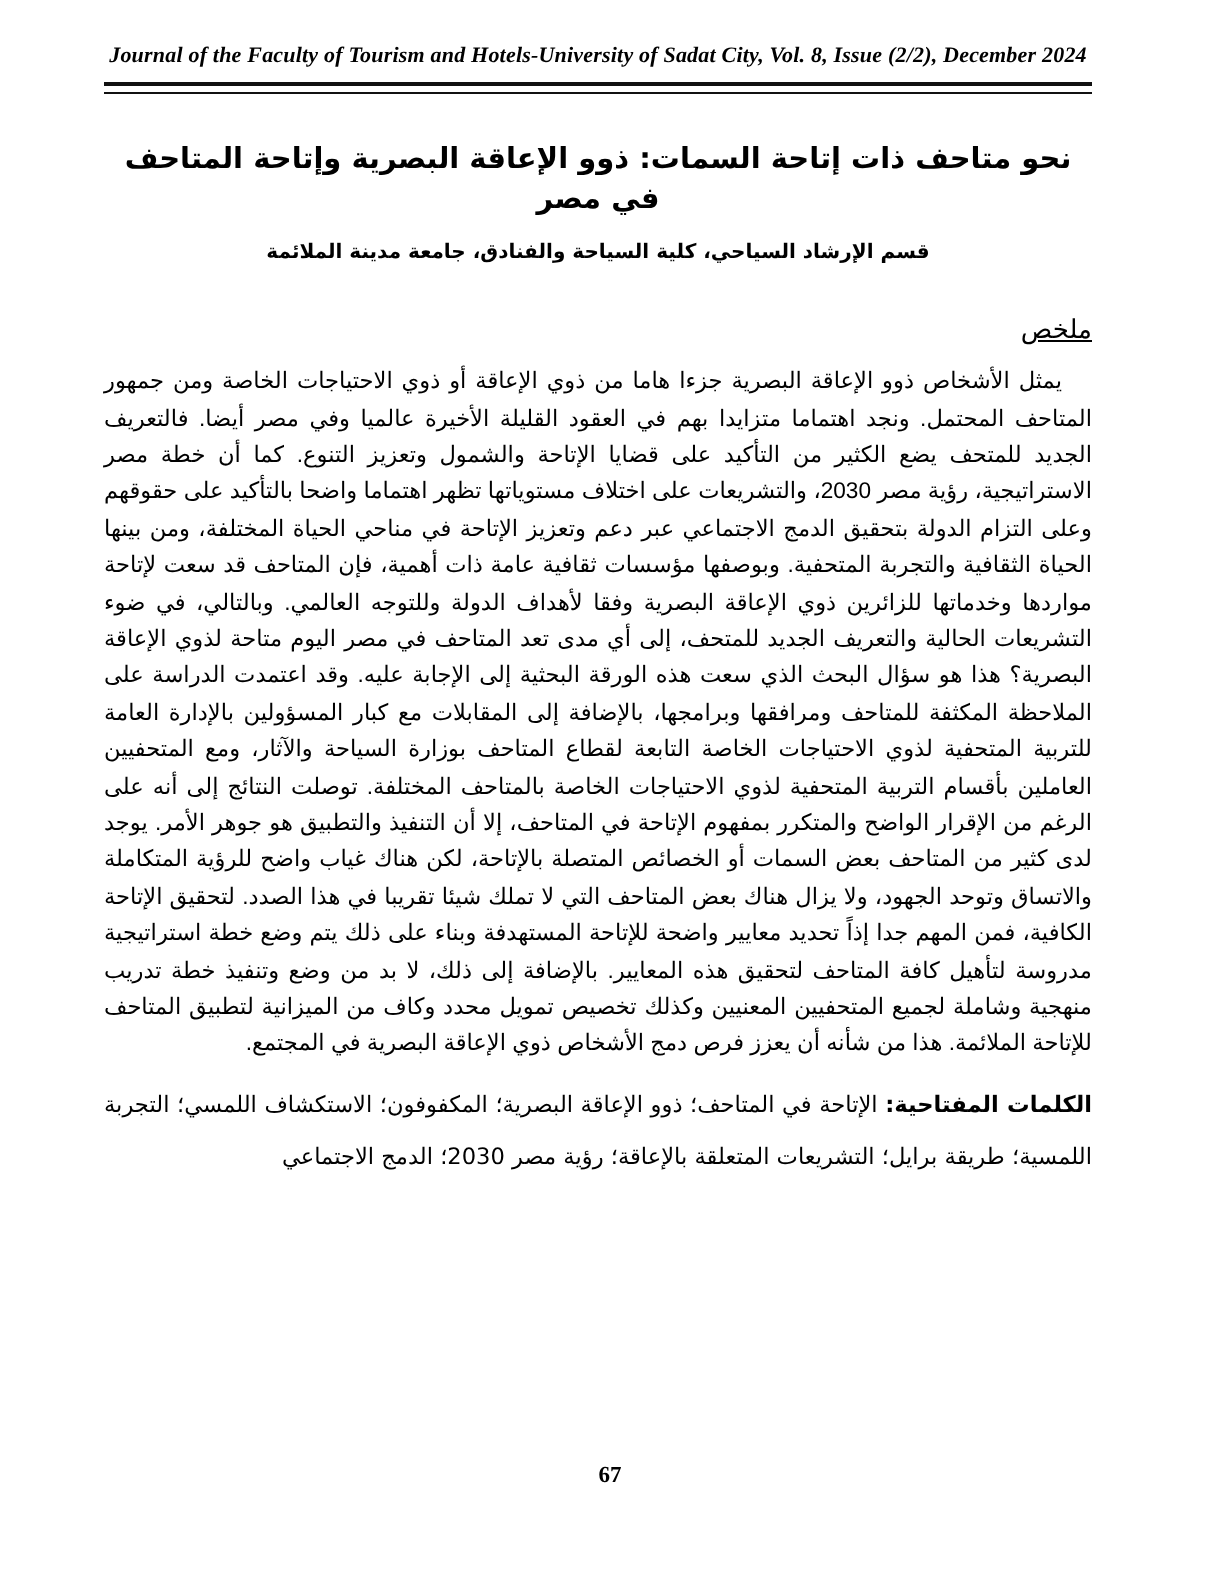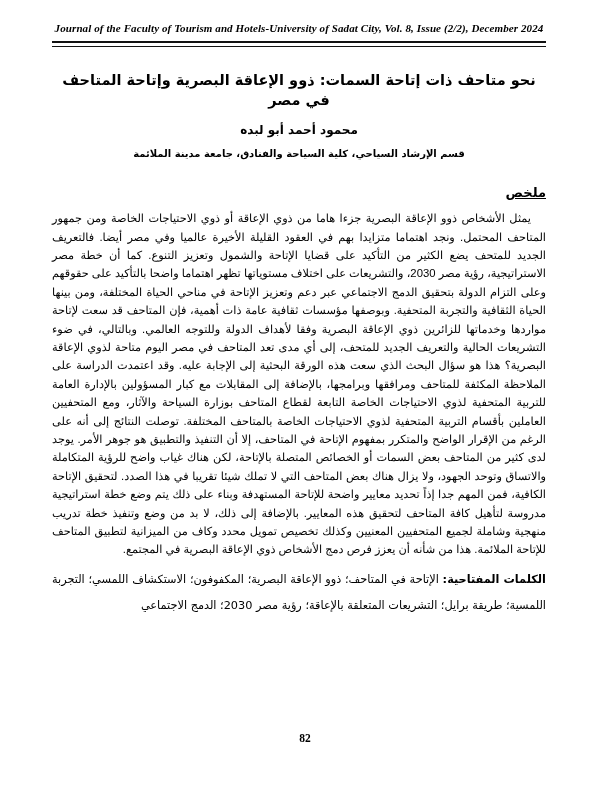--- a/index.html
+++ b/index.html
@@ -57,21 +57,21 @@
     text-align: center;
     font-family: "DejaVu Sans", sans-serif;
     font-weight: bold;
     font-size: 10px;
     margin-top: 11px;
   }
   .abstract-heading {
     direction: rtl;
     text-align: right;
     font-family: "DejaVu Sans", sans-serif;
-    font-weight: bold;
+    font-weight: normal;
     font-size: 13px;
     text-decoration: underline;
     margin: 26px 0 0 0;
   }
   .abstract-body {
     direction: rtl;
     text-align: justify;
     font-family: Liberation Sans, sans-serif;
     font-size: 11.3px;
     line-height: 1.63;
@@ -106,28 +106,27 @@
 
 <div class="page">
 
   <div class="running-head">
     <span>Journal of the Faculty of Tourism and Hotels-University of Sadat City, Vol. 8, Issue (2/2), December 2024</span>
   </div>
   <div class="head-rule"></div>
 
   <h1 class="title">نحو متاحف ذات إتاحة السمات: ذوو الإعاقة البصرية وإتاحة المتاحف في مصر</h1>
 
-  <div class="author">محمود أحمد أبو لبده</div>
 
   <div class="affiliation">قسم الإرشاد السياحي، كلية السياحة والفنادق، جامعة مدينة الملائمة</div>
 
   <h2 class="abstract-heading">ملخص</h2>
 
   <p class="abstract-body">يمثل الأشخاص ذوو الإعاقة البصرية جزءا هاما من ذوي الإعاقة أو ذوي الاحتياجات الخاصة ومن جمهور المتاحف المحتمل. ونجد اهتماما متزايدا بهم في العقود القليلة الأخيرة عالميا وفي مصر أيضا. فالتعريف الجديد للمتحف يضع الكثير من التأكيد على قضايا الإتاحة والشمول وتعزيز التنوع. كما أن خطة مصر الاستراتيجية، رؤية مصر 2030، والتشريعات على اختلاف مستوياتها تظهر اهتماما واضحا بالتأكيد على حقوقهم وعلى التزام الدولة بتحقيق الدمج الاجتماعي عبر دعم وتعزيز الإتاحة في مناحي الحياة المختلفة، ومن بينها الحياة الثقافية والتجربة المتحفية. وبوصفها مؤسسات ثقافية عامة ذات أهمية، فإن المتاحف قد سعت لإتاحة مواردها وخدماتها للزائرين ذوي الإعاقة البصرية وفقا لأهداف الدولة وللتوجه العالمي. وبالتالي، في ضوء التشريعات الحالية والتعريف الجديد للمتحف، إلى أي مدى تعد المتاحف في مصر اليوم متاحة لذوي الإعاقة البصرية؟ هذا هو سؤال البحث الذي سعت هذه الورقة البحثية إلى الإجابة عليه. وقد اعتمدت الدراسة على الملاحظة المكثفة للمتاحف ومرافقها وبرامجها، بالإضافة إلى المقابلات مع كبار المسؤولين بالإدارة العامة للتربية المتحفية لذوي الاحتياجات الخاصة التابعة لقطاع المتاحف بوزارة السياحة والآثار، ومع المتحفيين العاملين بأقسام التربية المتحفية لذوي الاحتياجات الخاصة بالمتاحف المختلفة. توصلت النتائج إلى أنه على الرغم من الإقرار الواضح والمتكرر بمفهوم الإتاحة في المتاحف، إلا أن التنفيذ والتطبيق هو جوهر الأمر. يوجد لدى كثير من المتاحف بعض السمات أو الخصائص المتصلة بالإتاحة، لكن هناك غياب واضح للرؤية المتكاملة والاتساق وتوحد الجهود، ولا يزال هناك بعض المتاحف التي لا تملك شيئا تقريبا في هذا الصدد. لتحقيق الإتاحة الكافية، فمن المهم جدا إذاً تحديد معايير واضحة للإتاحة المستهدفة وبناء على ذلك يتم وضع خطة استراتيجية مدروسة لتأهيل كافة المتاحف لتحقيق هذه المعايير. بالإضافة إلى ذلك، لا بد من وضع وتنفيذ خطة تدريب منهجية وشاملة لجميع المتحفيين المعنيين وكذلك تخصيص تمويل محدد وكاف من الميزانية لتطبيق المتاحف للإتاحة الملائمة. هذا من شأنه أن يعزز فرص دمج الأشخاص ذوي الإعاقة البصرية في المجتمع.</p>
 
   <p class="keywords">
     <span class="kw-label">الكلمات المفتاحية:</span>
     <span class="kw-text">الإتاحة في المتاحف؛ ذوو الإعاقة البصرية؛ المكفوفون؛ الاستكشاف اللمسي؛ التجربة اللمسية؛ طريقة برايل؛ التشريعات المتعلقة بالإعاقة؛ رؤية مصر 2030؛ الدمج الاجتماعي</span>
   </p>
 
-  <div class="page-number">82</div>
+  <div class="page-number">67</div>
 
 </div>
 
 </body></html>

